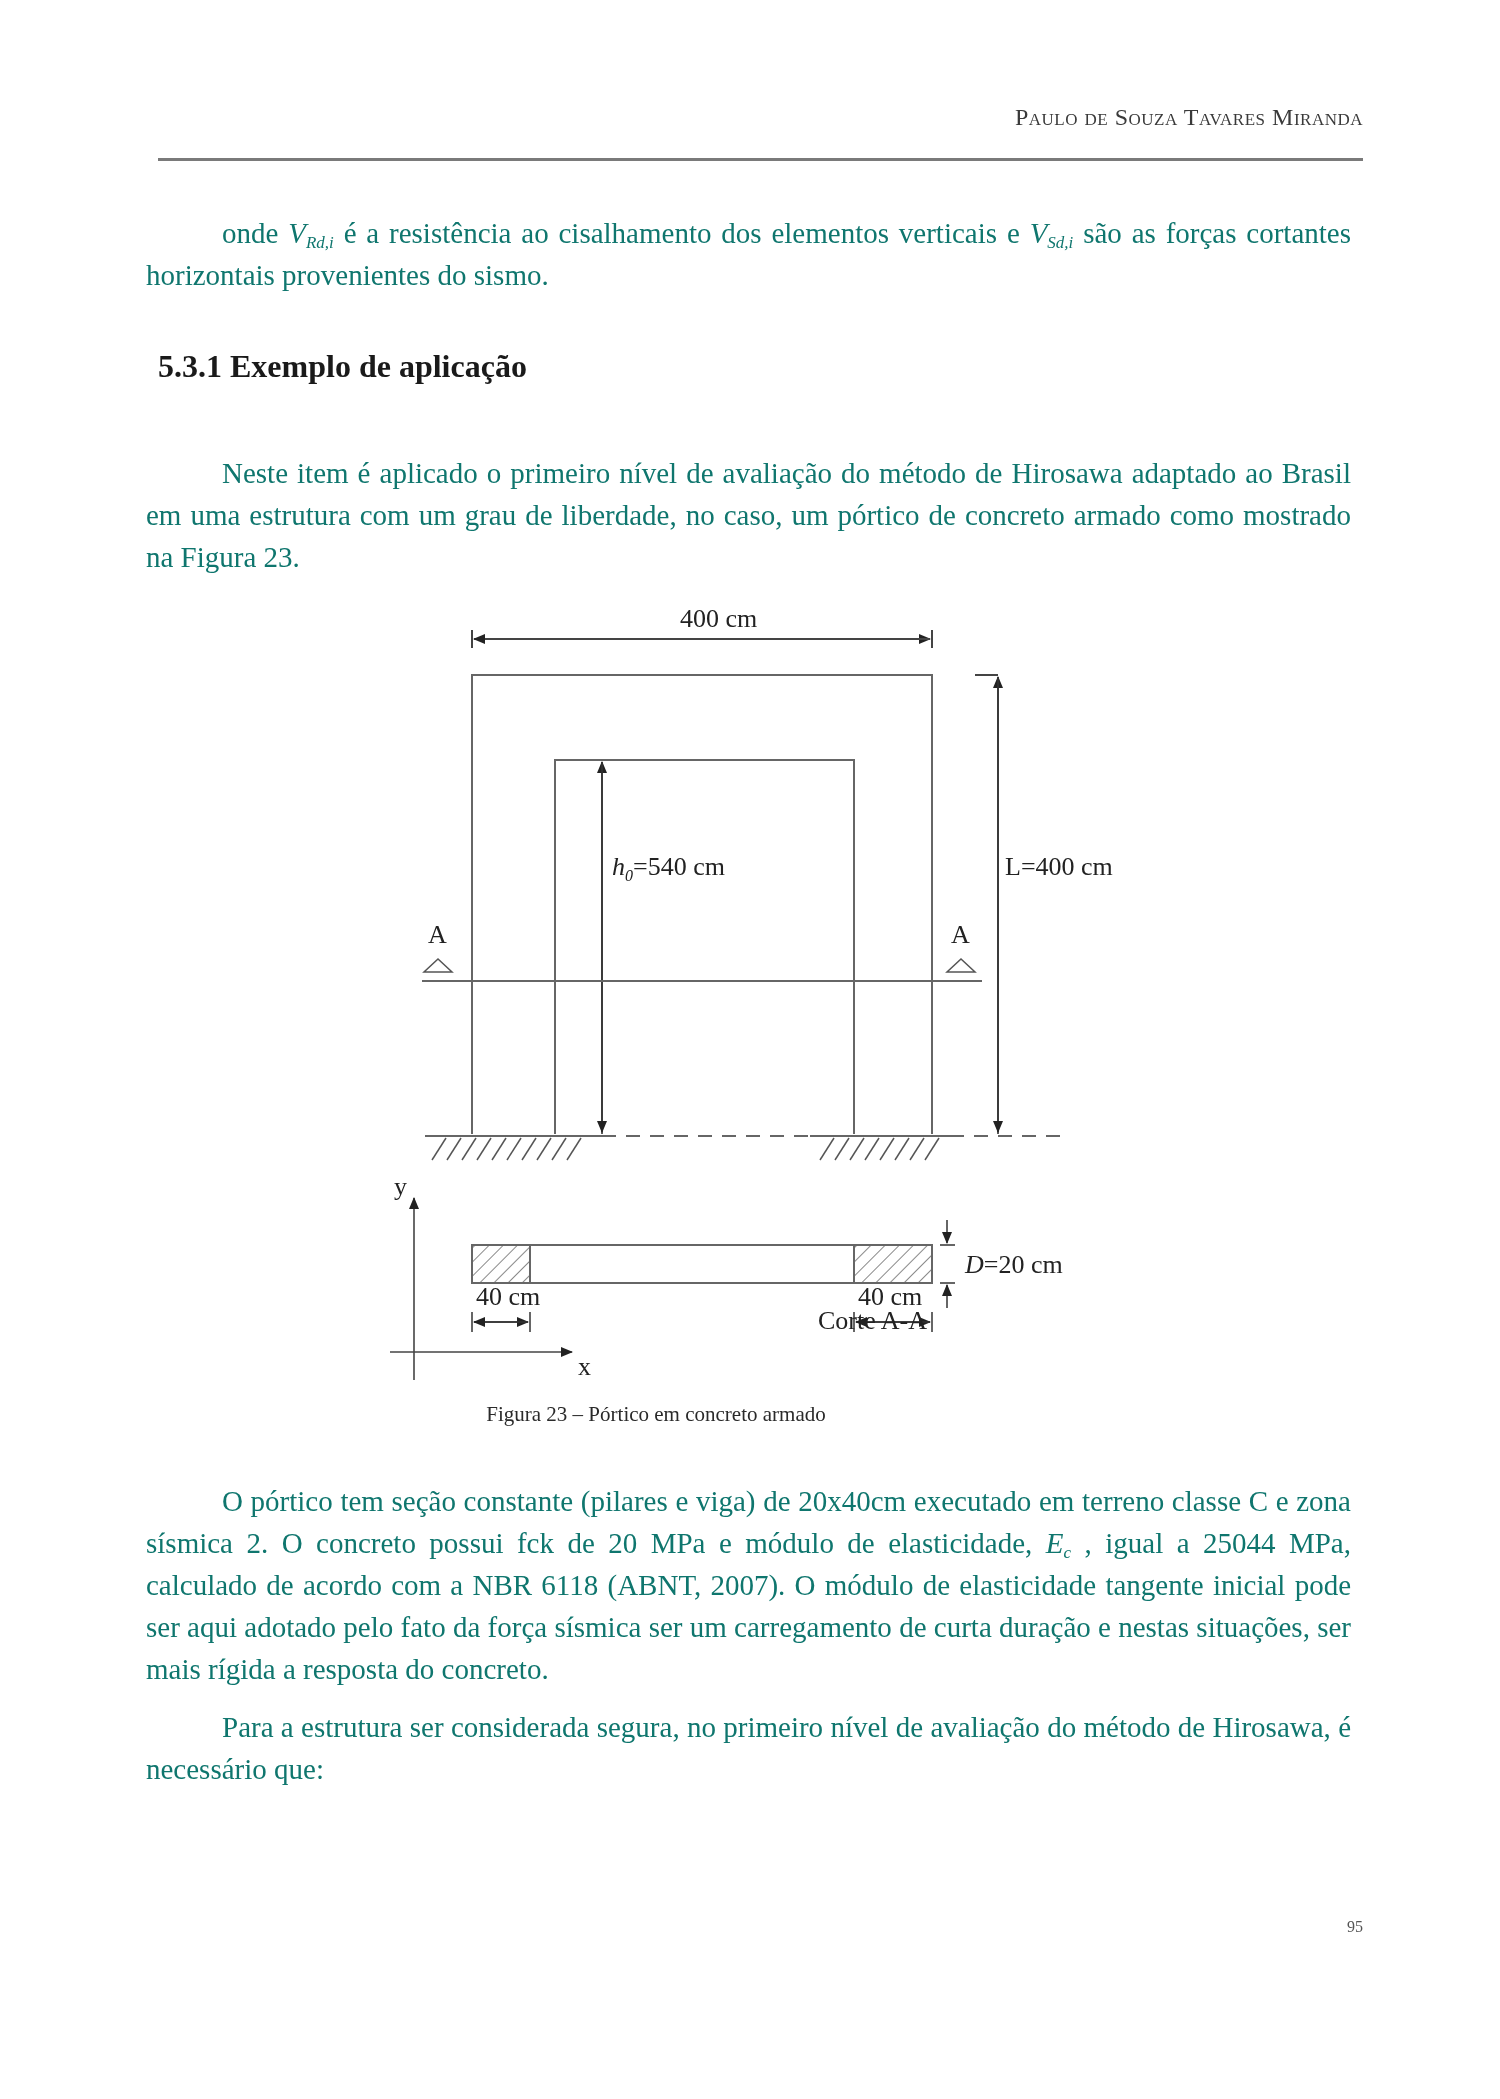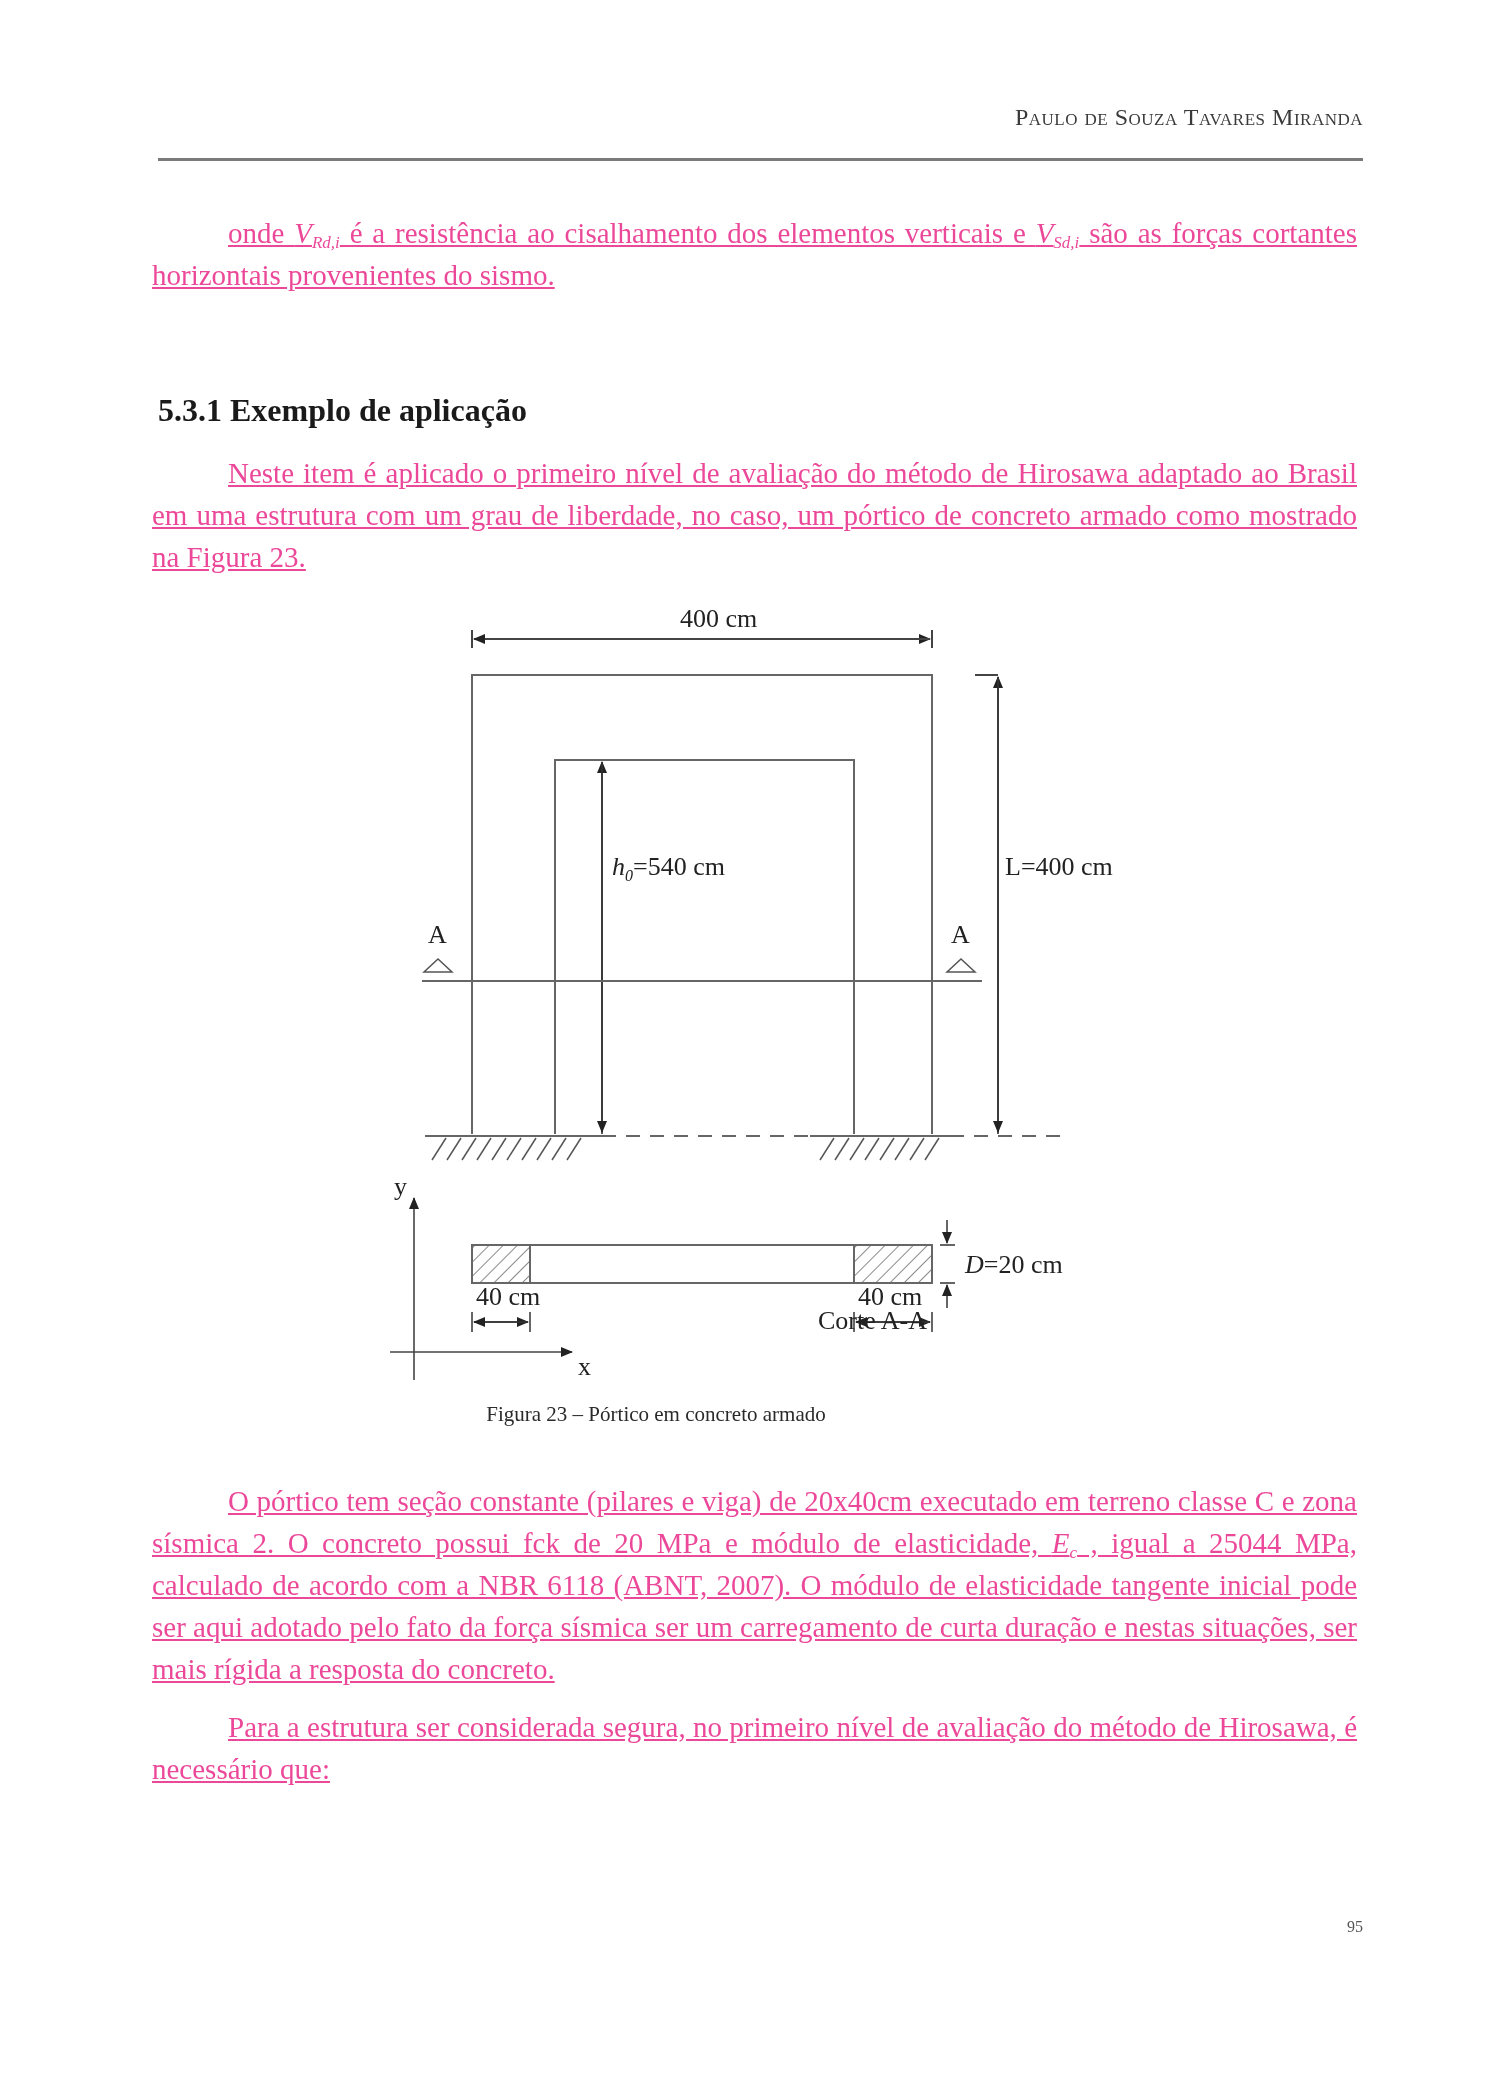--- a/index.html
+++ b/index.html
@@ -10,28 +10,28 @@
     .running-head {
       position: absolute; left: 158px; top: 104px; width: 1205px;
       text-align: right; font-size: 24px; letter-spacing: 0.5px; color: #3a3a3a;
       font-variant: small-caps;
     }
     .head-rule {
       position: absolute; left: 158px; top: 158px; width: 1205px; height: 3px;
       background: #7a7a7a;
     }
     .para {
-      position: absolute; left: 152px; width: 1205px;
-      font-size: 29px; line-height: 42px; text-align: justify; color: #ec4899; text-decoration: underline;
+      position: absolute; left: 146px; width: 1205px;
+      font-size: 29px; line-height: 42px; text-align: justify; color: #0f766e;
     }
     .para .indent { display: inline-block; width: 76px; }
     .para i { font-style: italic; }
     .para sub { font-size: 17px; font-style: italic; vertical-align: -5px; line-height: 0; }
     .heading {
-      position: absolute; left: 158px; top: 348px; font-size: 32px; font-weight: bold; color: #1a1a1a; margin-top: 44px;
+      position: absolute; left: 158px; top: 348px; font-size: 32px; font-weight: bold; color: #1a1a1a;
     }
     .figure { position: absolute; left: 380px; top: 590px; width: 760px; height: 790px; text-align: right; }
     .figure svg { position: absolute; left: 0; top: 0; }
     .fig-text {
       position: absolute; font-family: "Liberation Serif", serif; font-size: 26px; color: #222; white-space: nowrap;
     }
     .caption {
       position: absolute; left: 0; width: 1312px; top: 1402px; text-align: center;
       font-size: 21px; color: #2a2a2a;
     }

